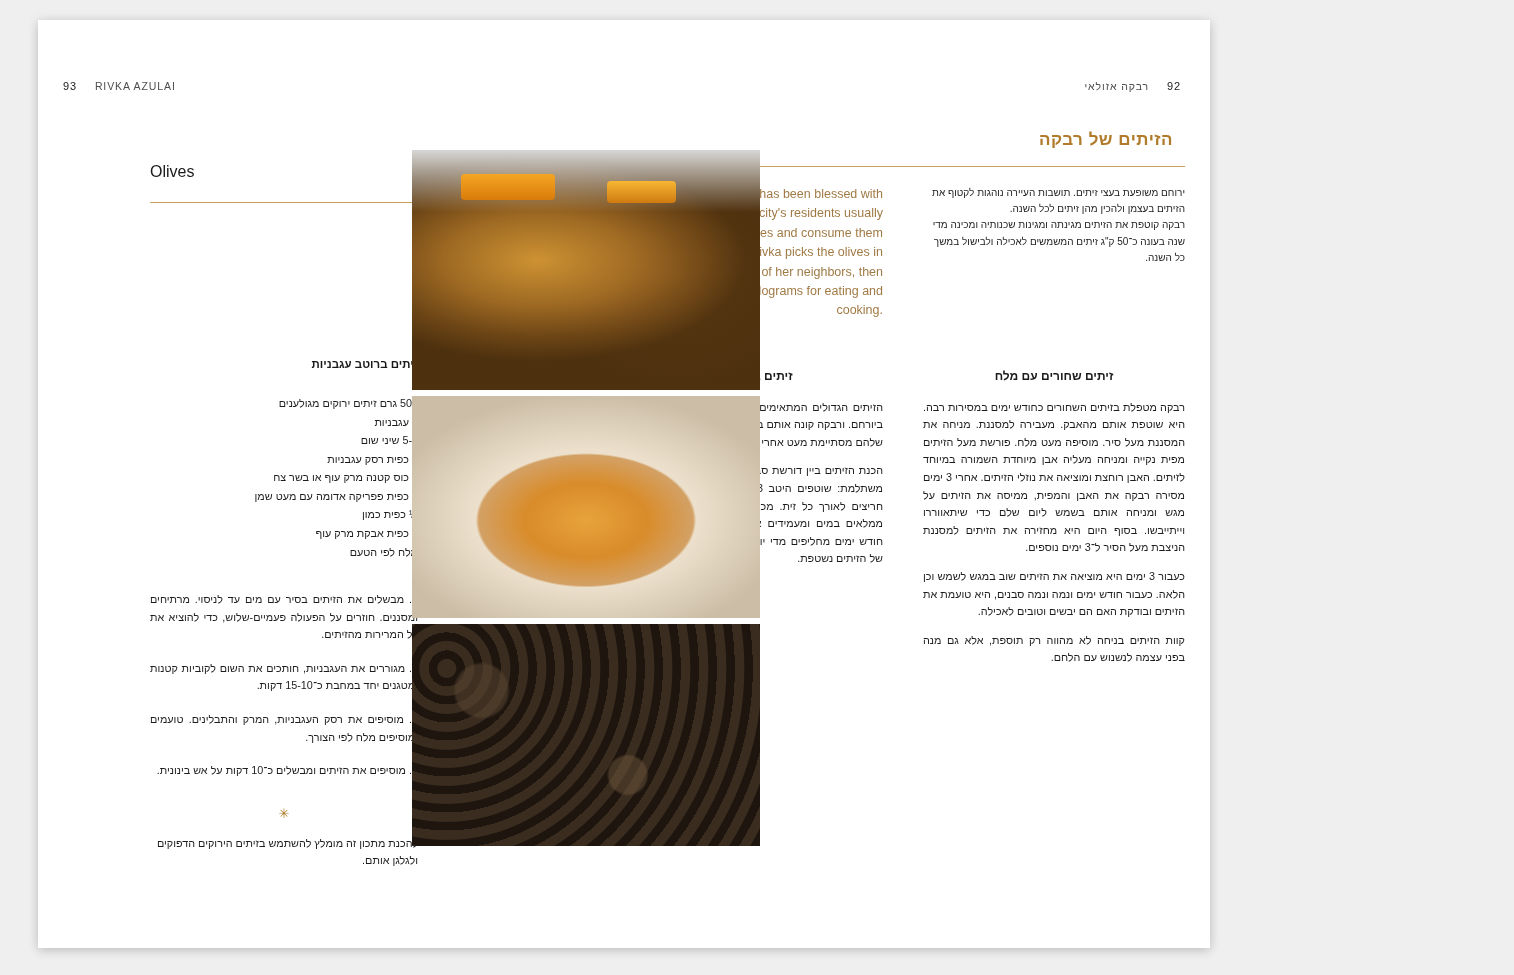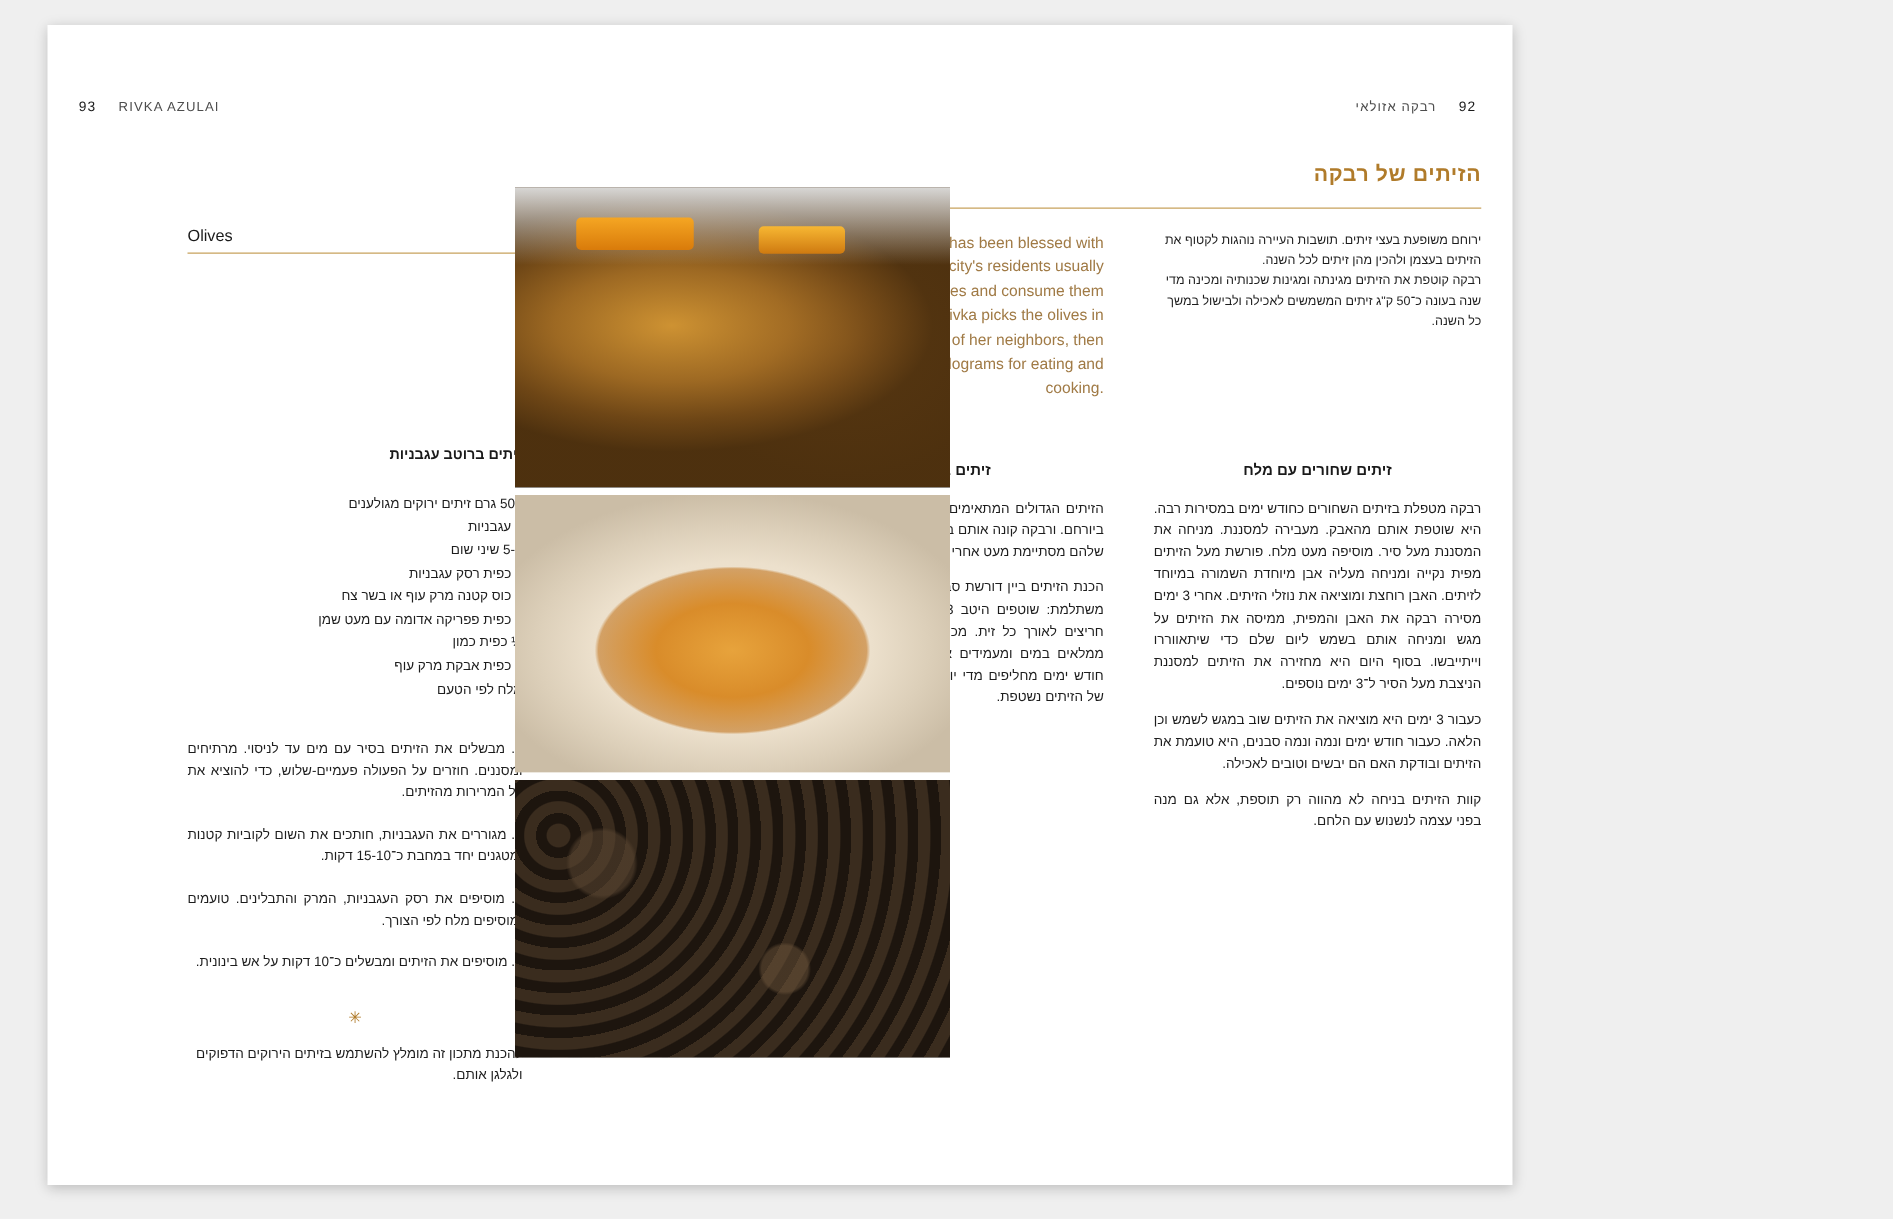--- a/index.html
+++ b/index.html
@@ -50,21 +50,21 @@
     right: 25px;
     width: 570px;
     direction: rtl;
     text-align: right;
   }
   .chapter-title {
     color: #b07b2a;
     font-size: 17px;
     font-weight: bold;
     letter-spacing: 0.5px;
-    margin: 0 0 16px 0;
+    margin: 0 12px 16px 0;
   }
   .rule {
     height: 1px;
     background: #c8a25d;
     width: 100%;
     margin-bottom: 18px;
   }
   .intro-cols {
     display: flex;
     flex-direction: row;
@@ -111,22 +111,22 @@
   
   .page-left {
     position: absolute;
     top: 110px;
     left: 25px;
     width: 620px;
   }
   .olives-label {
     position: absolute;
     left: 87px;
-    top: 51px;
-    font-size: 13px;
+    top: 33px;
+    font-size: 16px;
     color: #1a1a1a;
   }
   .rule-left {
     position: absolute;
     left: 87px;
     top: 72px;
     width: 268px;
     height: 1px;
     background: #c8a25d;
   }

